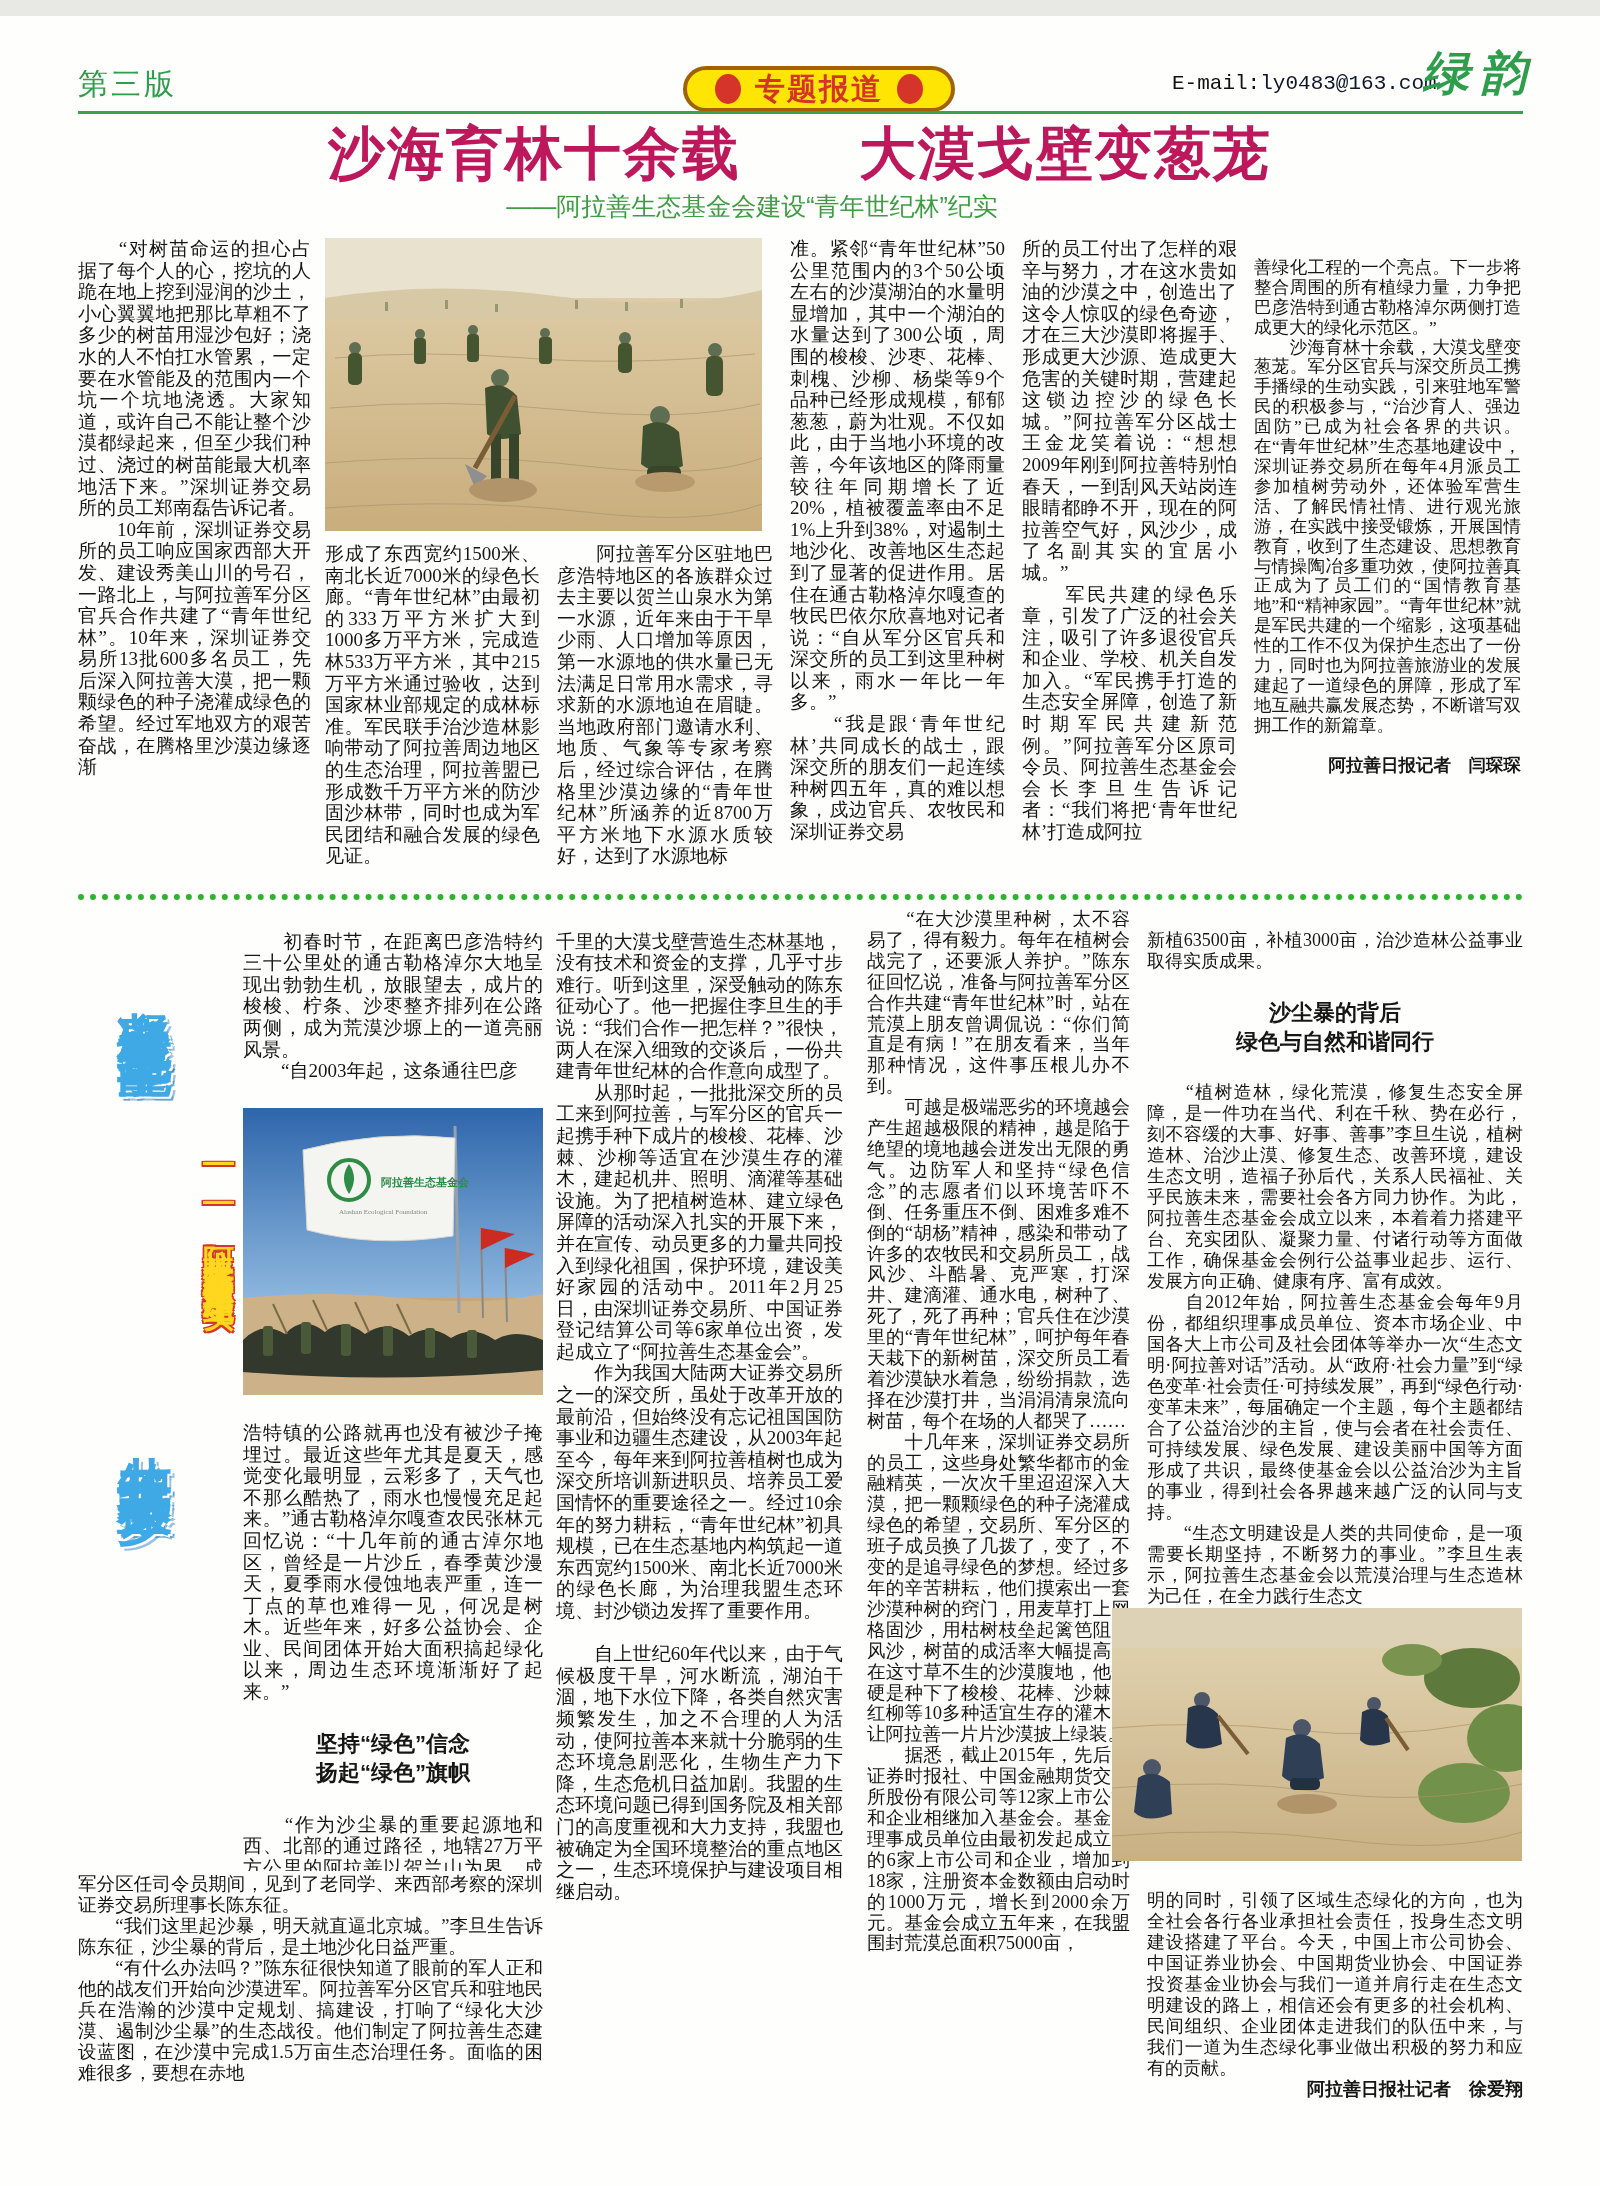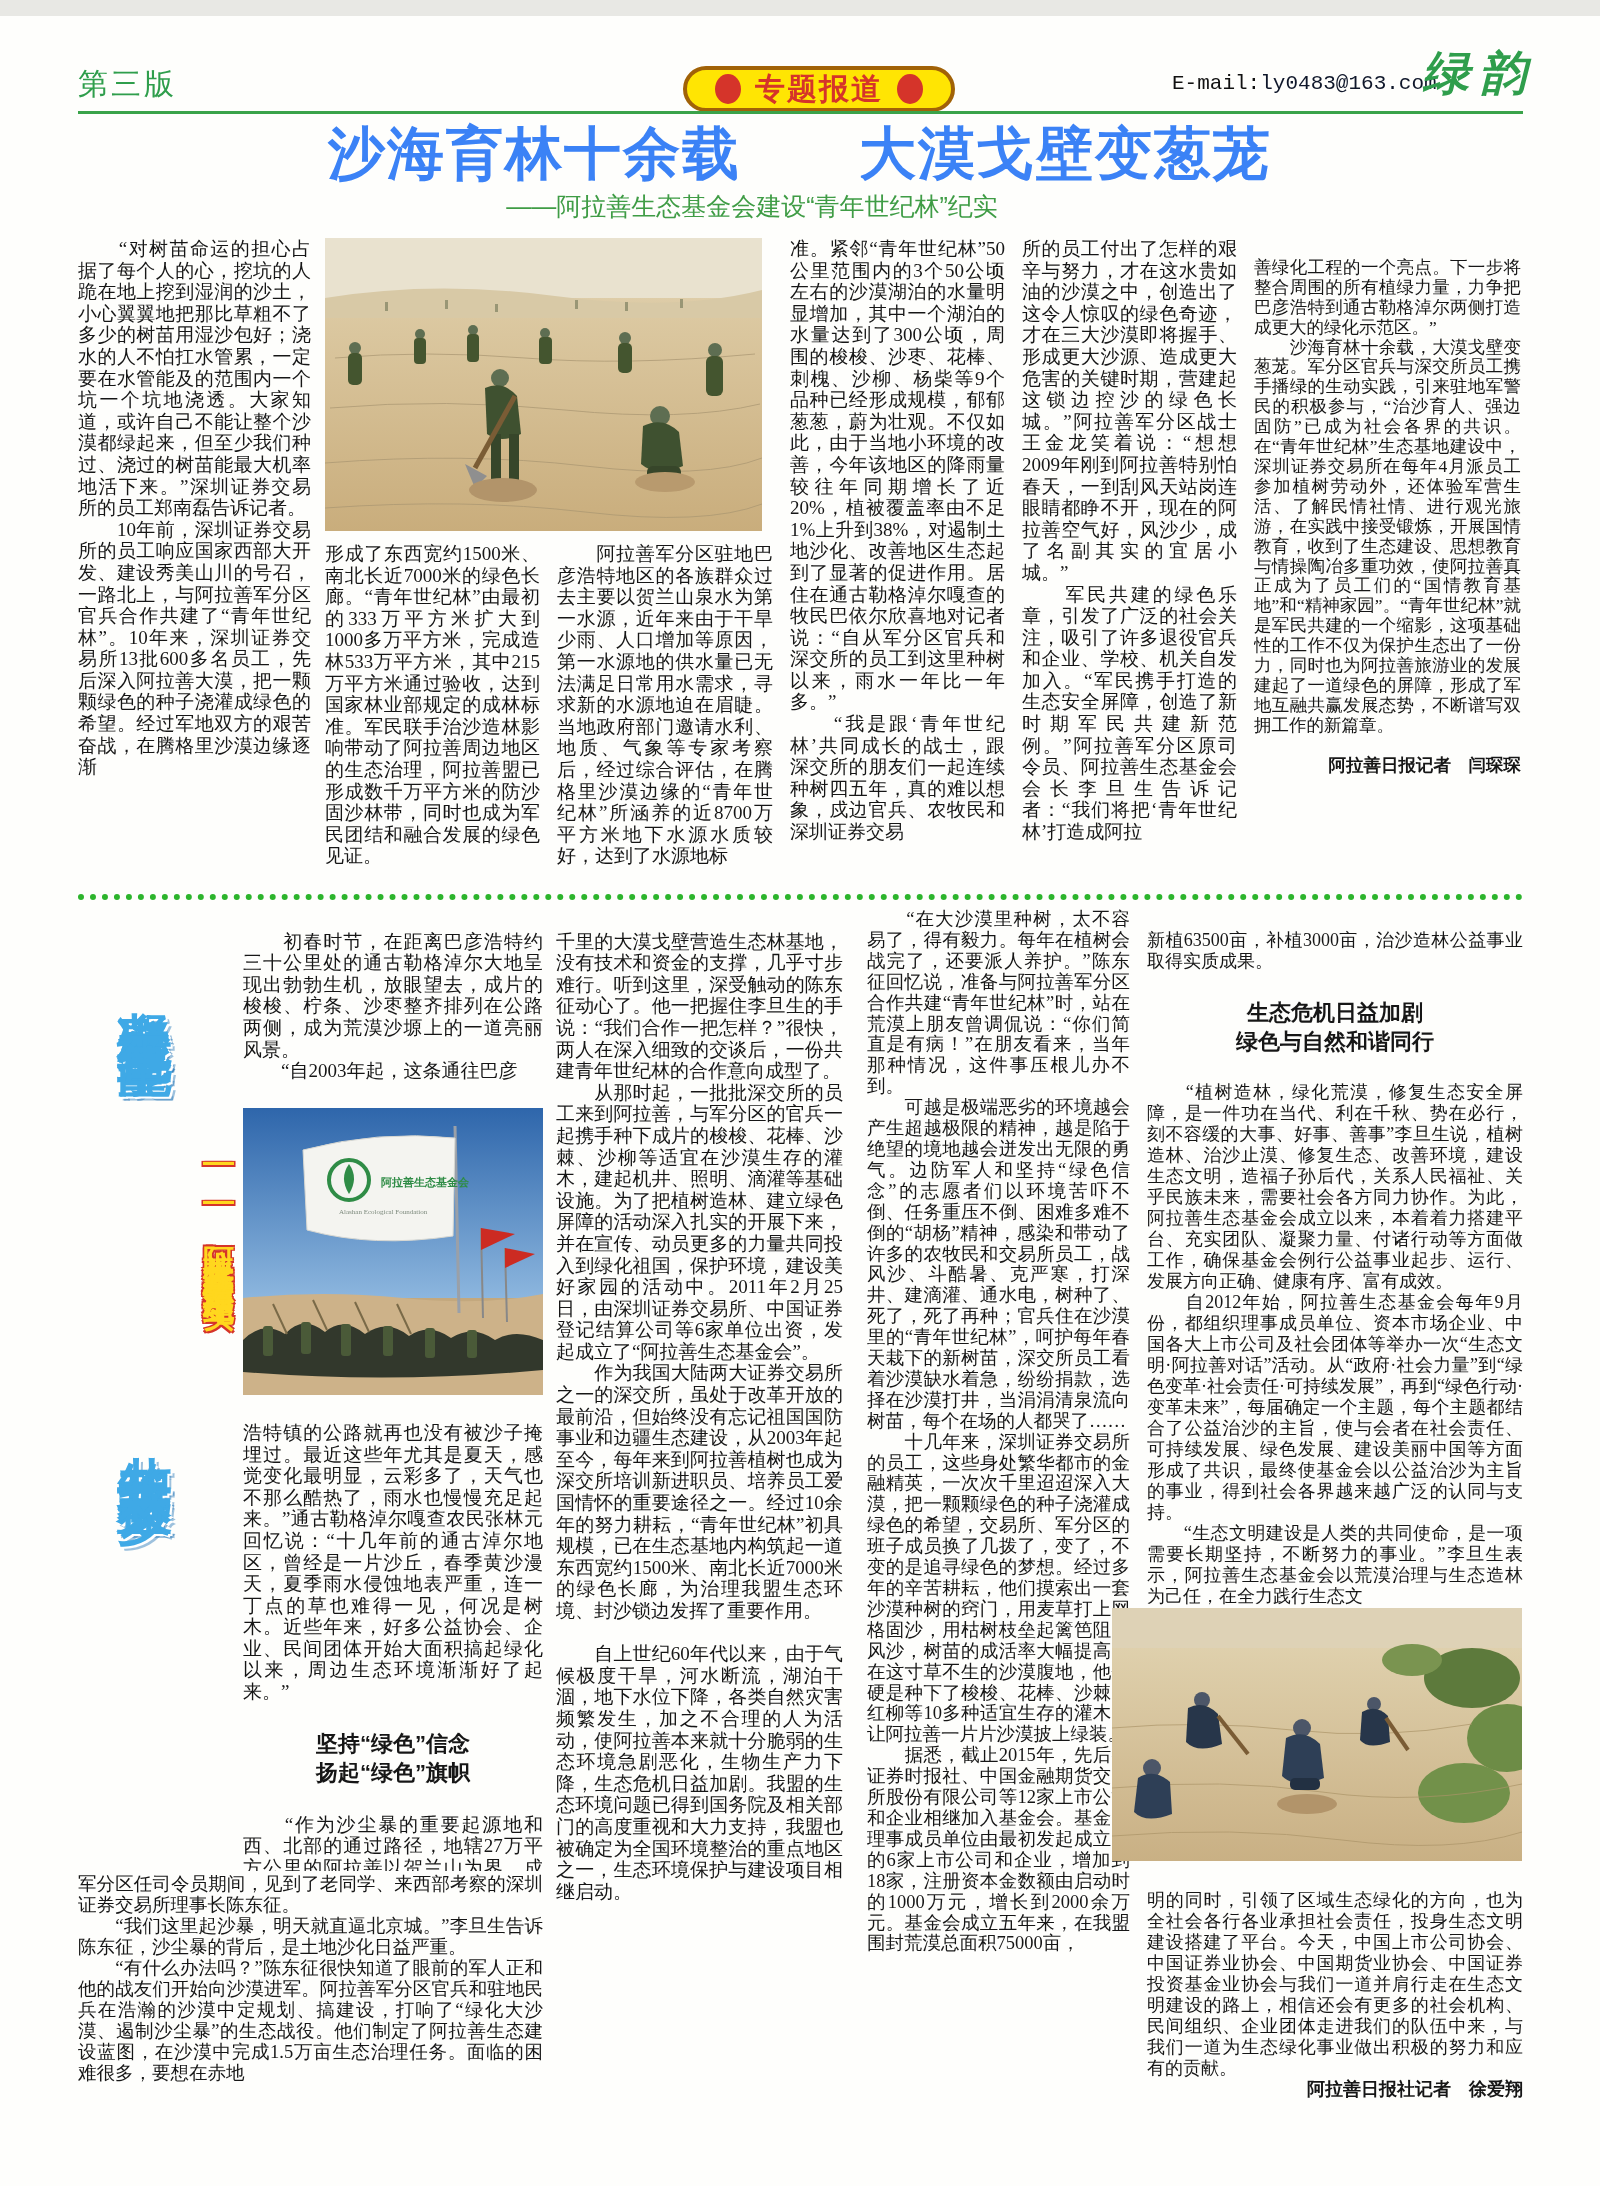--- a/index.html
+++ b/index.html
@@ -11,21 +11,21 @@
   .badge{left:683px;top:50px;width:272px;height:46px;background:#ffe503;border:4px solid #a16207;
          border-radius:26px;display:flex;align-items:center;justify-content:center;gap:14px;box-sizing:border-box;}
   .badge .dot{width:26px;height:30px;background:#d5342a;border-radius:50%;}
   .badge .btxt{font-family:"Liberation Sans","DejaVu Sans",sans-serif;font-weight:bold;font-size:30px;color:#d5342a;letter-spacing:2px;}
   .email{left:1172px;top:56px;font-family:"Liberation Mono","DejaVu Sans Mono",monospace;font-size:21px;color:#111;}
   .email .addr{color:#0f172a;}
   .masthead{left:1422px;top:26px;font-size:47px;font-style:italic;font-weight:bold;color:#2f9e4c;letter-spacing:10px;}
   .hrule{left:78px;top:95px;width:1445px;height:3px;background:#3aa34a;}
   
   .headline{left:0;top:100px;width:1600px;text-align:center;font-family:"Liberation Sans","DejaVu Sans",sans-serif;
-            font-weight:900;font-size:57px;color:#3b82f6;letter-spacing:2px;}
+            font-weight:900;font-size:57px;color:#be185d;letter-spacing:2px;}
   .subtitle{left:0;top:174px;width:1504px;text-align:center;font-family:"Liberation Sans","DejaVu Sans",sans-serif;
             font-weight:normal;font-size:25px;color:#3f9c45;}
   
   .col{font-size:19px;line-height:21.6px;text-align:justify;white-space:pre-line;overflow:hidden;}
   .col p{margin:0;}
   .subhead{font-family:"Liberation Sans","DejaVu Sans",sans-serif;font-weight:bold;text-align:center;
            white-space:normal;font-size:22px;line-height:29px;margin:5px 0;}
   .byline{text-align:right;font-weight:bold;white-space:normal;}
   .sep{left:78px;top:878px;width:1445px;height:0;border-top:6px dotted #2cb42c;}
   
@@ -195,21 +195,21 @@
   </div>
 
   <div class="abs col" style="left:867px;top:893px;width:263px;height:1270px;font-size:18.5px;line-height:20.9px;">　　“在大沙漠里种树，太不容易了，得有毅力。每年在植树会战完了，还要派人养护。”陈东征回忆说，准备与阿拉善军分区合作共建“青年世纪林”时，站在荒漠上朋友曾调侃说：“你们简直是有病！”在朋友看来，当年那种情况，这件事压根儿办不到。
 　　可越是极端恶劣的环境越会产生超越极限的精神，越是陷于绝望的境地越会迸发出无限的勇气。边防军人和坚持“绿色信念”的志愿者们以环境苦吓不倒、任务重压不倒、困难多难不倒的“胡杨”精神，感染和带动了许多的农牧民和交易所员工，战风沙、斗酷暑、克严寒，打深井、建滴灌、通水电，树种了、死了，死了再种；官兵住在沙漠里的“青年世纪林”，呵护每年春天栽下的新树苗，深交所员工看着沙漠缺水着急，纷纷捐款，选择在沙漠打井，当涓涓清泉流向树苗，每个在场的人都哭了……
 　　十几年来，深圳证券交易所的员工，这些身处繁华都市的金融精英，一次次千里迢迢深入大漠，把一颗颗绿色的种子浇灌成绿色的希望，交易所、军分区的班子成员换了几拨了，变了，不变的是追寻绿色的梦想。经过多年的辛苦耕耘，他们摸索出一套沙漠种树的窍门，用麦草打上网格固沙，用枯树枝垒起篱笆阻隔风沙，树苗的成活率大幅提高，在这寸草不生的沙漠腹地，他们硬是种下了梭梭、花棒、沙棘、红柳等10多种适宜生存的灌木，让阿拉善一片片沙漠披上绿装。
 　　据悉，截止2015年，先后有证券时报社、中国金融期货交易所股份有限公司等12家上市公司和企业相继加入基金会。基金会理事成员单位由最初发起成立时的6家上市公司和企业，增加到18家，注册资本金数额由启动时的1000万元，增长到2000余万元。基金会成立五年来，在我盟围封荒漠总面积75000亩，</div>
 
   <div class="abs col" style="left:1147px;top:893px;width:376px;height:697px;font-size:18px;line-height:21px;">
     <p>新植63500亩，补植3000亩，治沙造林公益事业取得实质成果。</p>
     <div class="subhead">
-      <div>生态危机日益加剧</div>
+      <div>沙尘暴的背后</div>
       <div>绿色与自然和谐同行</div>
     </div>
     <p>　　“植树造林，绿化荒漠，修复生态安全屏障，是一件功在当代、利在千秋、势在必行，刻不容缓的大事、好事、善事”李旦生说，植树造林、治沙止漠、修复生态、改善环境，建设生态文明，造福子孙后代，关系人民福祉、关乎民族未来，需要社会各方同力协作。为此，阿拉善生态基金会成立以来，本着着力搭建平台、充实团队、凝聚力量、付诸行动等方面做工作，确保基金会例行公益事业起步、运行、发展方向正确、健康有序、富有成效。
 　　自2012年始，阿拉善生态基金会每年9月份，都组织理事成员单位、资本市场企业、中国各大上市公司及社会团体等举办一次“生态文明·阿拉善对话”活动。从“政府·社会力量”到“绿色变革·社会责任·可持续发展”，再到“绿色行动·变革未来”，每届确定一个主题，每个主题都结合了公益治沙的主旨，使与会者在社会责任、可持续发展、绿色发展、建设美丽中国等方面形成了共识，最终使基金会以公益治沙为主旨的事业，得到社会各界越来越广泛的认同与支持。
 　　“生态文明建设是人类的共同使命，是一项需要长期坚持，不断努力的事业。”李旦生表示，阿拉善生态基金会以荒漠治理与生态造林为己任，在全力践行生态文</p>
   </div>
 
   <svg class="abs photo" style="left:1112px;top:1592px;" width="410" height="253" viewBox="0 0 410 253">
     <defs>
       <linearGradient id="sand3" x1="0" y1="0" x2="0" y2="1">

